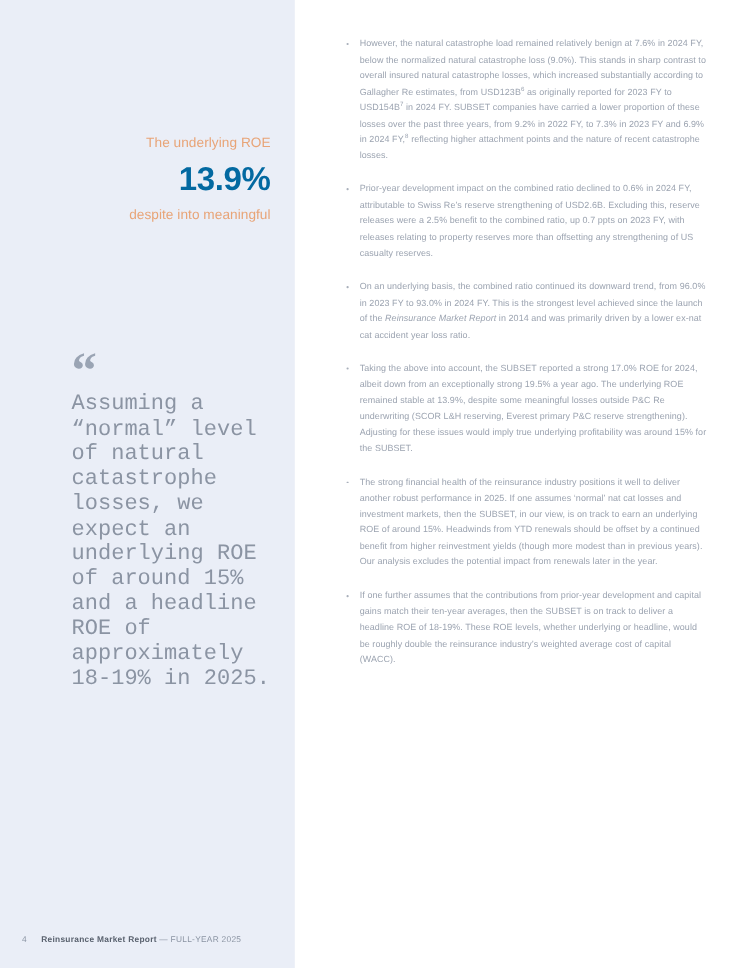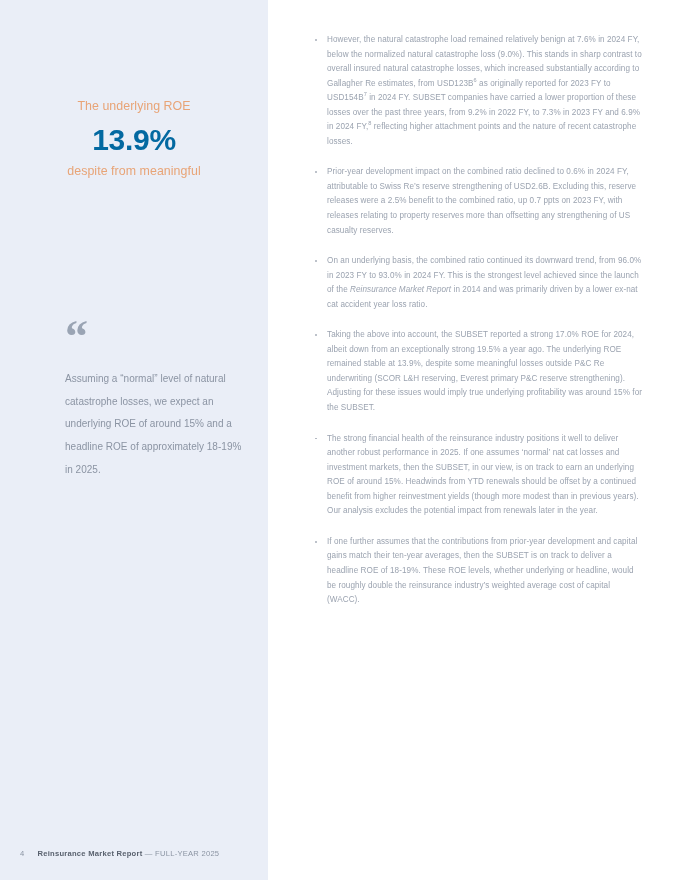--- a/index.html
+++ b/index.html
@@ -28,23 +28,23 @@
     top: 0;
     width: 268px;
     height: 880px;
     background: #eaeef7;
   }
 
   
   #callout {
     position: absolute;
     left: 22px;
-    top: 96px;
+    top: 120px;
     width: 224px;
-    text-align: center;
+    text-align: right;
     color: #e8a477;
     font-size: 12.4px;
     line-height: 20.5px;
     letter-spacing: 0.05px;
   }
   #callout .line { display: block; }
   #callout-figure {
     display: block;
     color: #0369a1;
     font-size: 30px;
@@ -65,24 +65,25 @@
     color: #9aa4b4;
     font-family: "Liberation Serif", serif;
     font-size: 46px;
     font-weight: bold;
     line-height: 30px;
     height: 32px;
     letter-spacing: -1px;
   }
   #quote-text {
     color: #8b94a3;
-    font-size: 10px;
+    font-size: 20px;
     line-height: 22.7px;
     letter-spacing: 0.02px;
-    margin-top: 14px;
+    margin-top: 3px;
+    font-family: Liberation Mono, monospace;
   }
 
   
   #footer {
     position: absolute;
     left: 20px;
     bottom: 22px;
     font-size: 7.6px;
     color: #7b8494;
     letter-spacing: 0.25px;
@@ -139,21 +140,21 @@
 </head>
 <body>
 
 <div id="page">
 
   <div id="left-panel">
 
     <div id="callout">
       <span class="line">The underlying ROE</span>
       <span id="callout-figure">13.9%</span>
-      <span class="line">despite from meaningful</span>
+      <span class="line">despite into meaningful</span>
     </div>
 
     <div id="quote-block">
       <div id="quote-mark">“</div>
       <div id="quote-text">Assuming a “normal” level of natural catastrophe losses, we expect an underlying ROE of around 15% and a headline ROE of approximately 18-19% in 2025.</div>
     </div>
 
     <div id="footer">
       <span class="pg-num">4</span><span class="rep-title">Reinsurance Market Report</span>
       <span class="rep-sub">— FULL-YEAR 2025</span>

